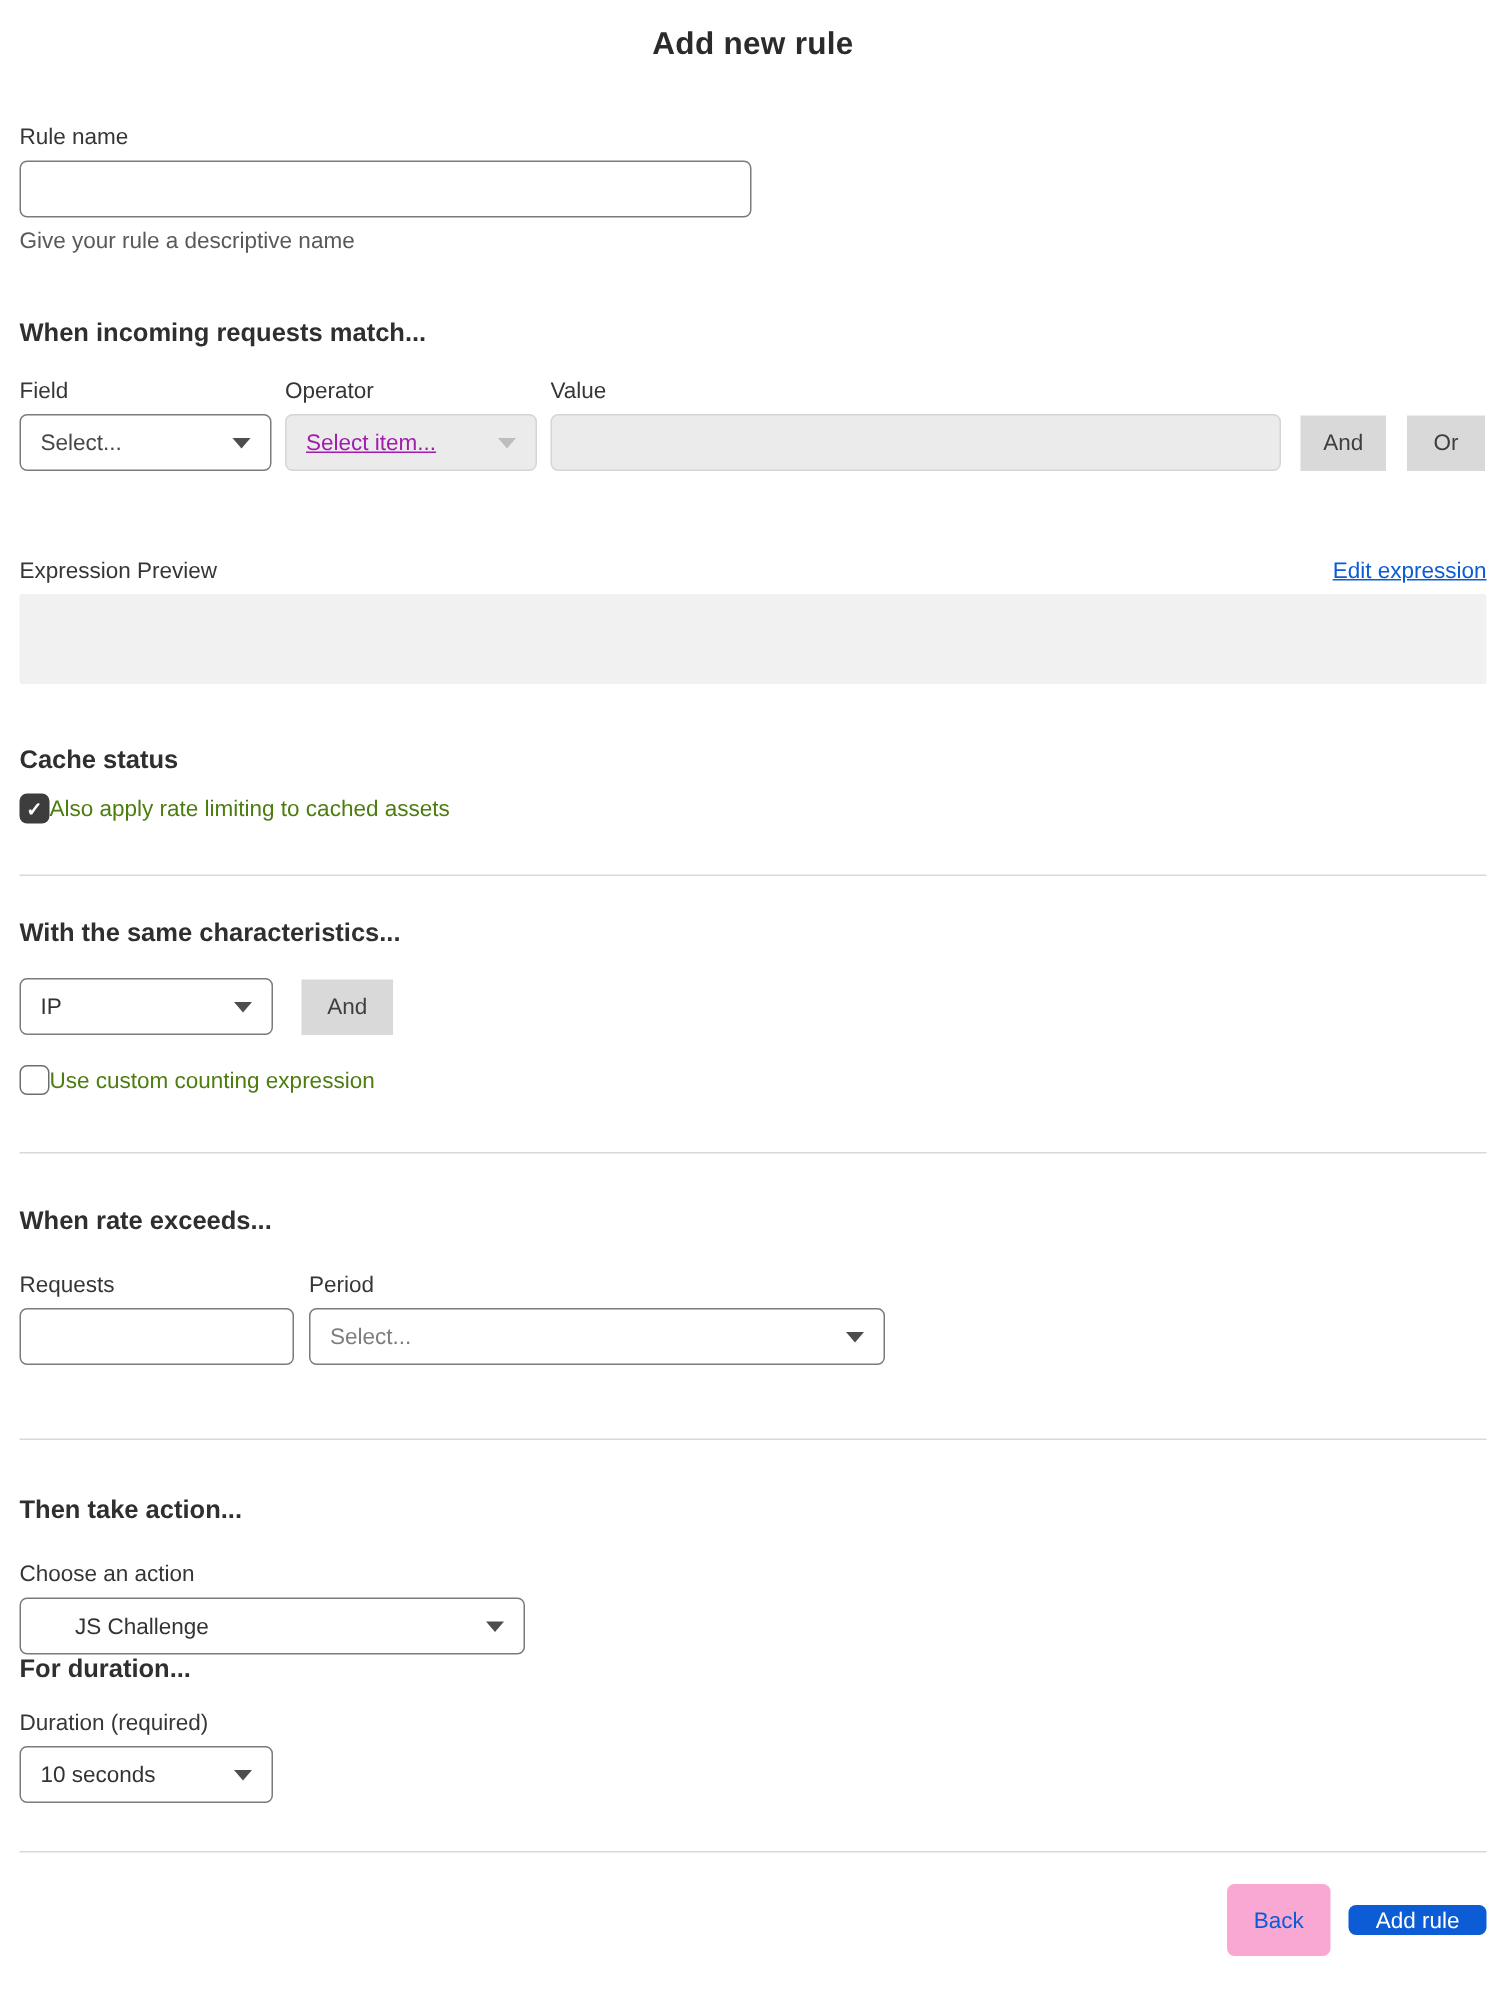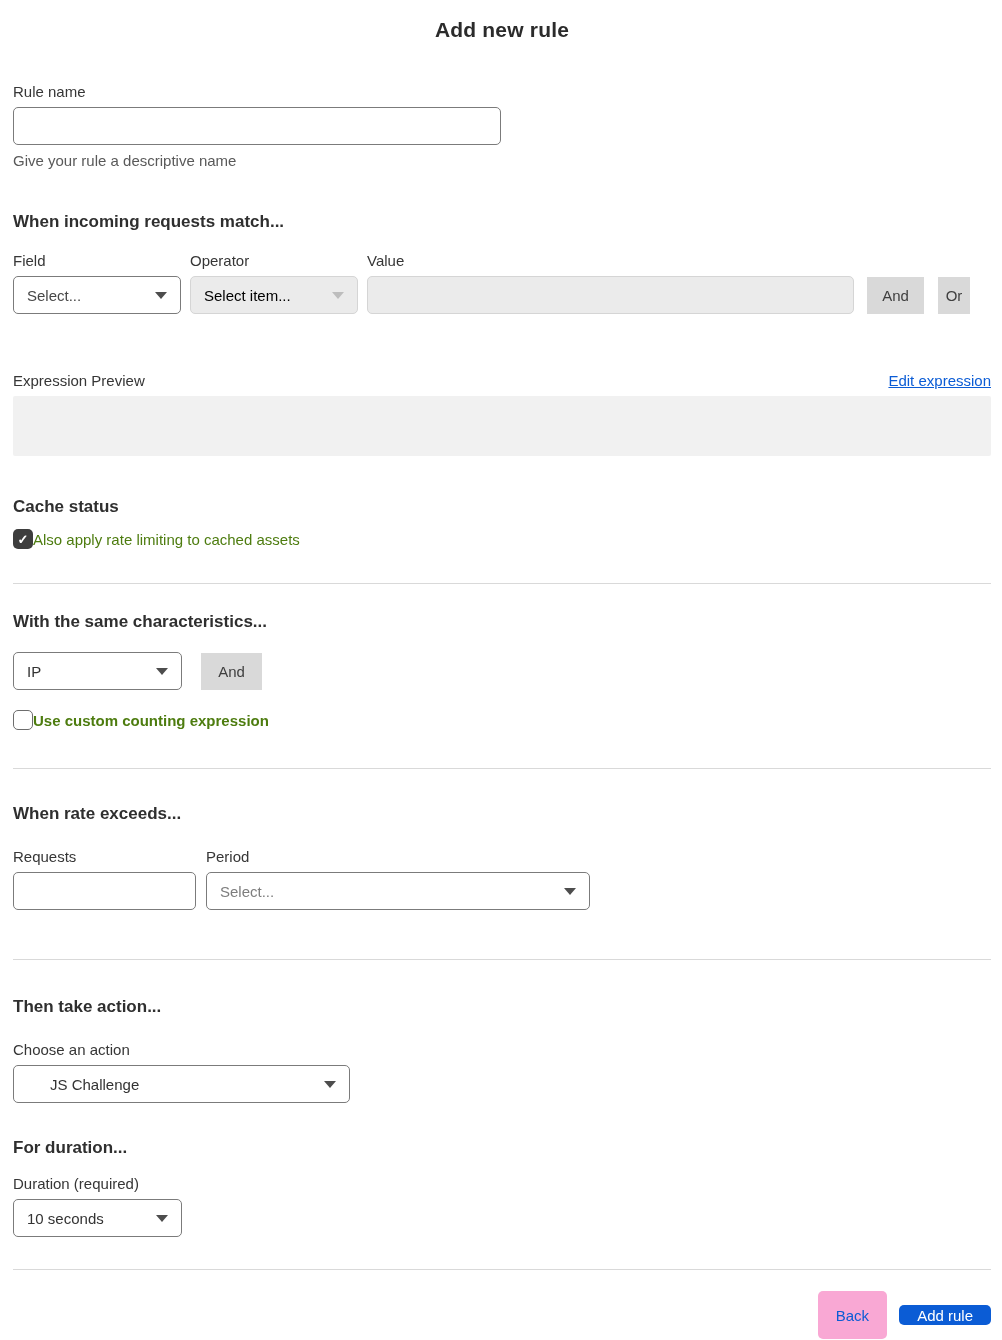--- a/index.html
+++ b/index.html
@@ -70,21 +70,21 @@
     cursor: pointer;
     user-select: none;
   }
   .select-control .placeholder-dark { color: #474747; }
   .select-control.disabled {
     background: #ebebeb;
     border-color: #d5d5d5;
     color: #bcbcbc;
     cursor: default;
   }
-  .select-control.disabled .select-value { color: #000000; }
+  .select-control.disabled .select-value { color: #a21caf; text-decoration: underline; }
   .select-control .placeholder-gray { color: #7d7d7d; }
 
   .chevron {
     width: 0; height: 0;
     border-left: 6px solid transparent;
     border-right: 6px solid transparent;
     border-top: 7px solid #4d4d4d;
     margin-left: 10px;
     flex: 0 0 auto;
   }
@@ -110,21 +110,21 @@
 
   .w168 { width: 168px; }
   .w169 { width: 169px; }
   .w183 { width: 183px; }
   .w337 { width: 337px; padding-left: 36px; }
   .w384 { width: 384px; }
   .w487 { width: 487px; }
   .w488 { width: 488px; }
 
   .and-btn-top { margin-left: 13px; width: 57px; padding: 0; }
-  .or-btn-top  { margin-left: 14px; width: 32px; padding: 0; }
+  .or-btn-top  { margin-left: 14px; width: 52px; padding: 0; }
 
   .expr-header {
     margin-top: 58px;
     display: flex;
     align-items: flex-end;
     justify-content: space-between;
   }
   .expr-label { font-size: 15px; color: #363636; }
   .link {
     font-size: 15px;
@@ -262,21 +262,21 @@
   <div class="section-heading" style="margin-top: 28px;">With the same characteristics...</div>
 
   <div class="row" style="margin-top: 20px;">
     <div class="select-control w169">
       <span class="select-value">IP</span>
       <span class="chevron"></span>
     </div>
     <button class="gray-btn" style="margin-left: 19px; width: 61px; padding: 0; align-self: center;">And</button>
   </div>
 
-  <div class="checkbox-row" style="margin-top: 20px; font-weight: bold;">
+  <div class="checkbox-row" style="margin-top: 20px;">
     <span class="checkbox unchecked"></span>
     <span class="checkbox-label">Use custom counting expression</span>
   </div>
 
   <hr class="divider" style="margin-top: 38px;">
 
   <div class="section-heading" style="margin-top: 35px;">When rate exceeds...</div>
 
   <div class="row" style="margin-top: 24px;">
     <div class="col">
@@ -297,21 +297,21 @@
   <div class="section-heading" style="margin-top: 37px;">Then take action...</div>
 
   <div style="margin-top: 24px;">
     <label>Choose an action</label>
     <div class="select-control w337">
       <span class="select-value">JS Challenge</span>
       <span class="chevron"></span>
     </div>
   </div>
 
-  <div class="section-heading" style="margin-top: 35px;">For duration...</div>
+  <div class="section-heading" style="">For duration...</div>
 
   <div style="margin-top: 17px;">
     <label>Duration (required)</label>
     <div class="select-control w169">
       <span class="select-value">10 seconds</span>
       <span class="chevron"></span>
     </div>
   </div>
 
   <hr class="divider" style="margin-top: 32px;">

